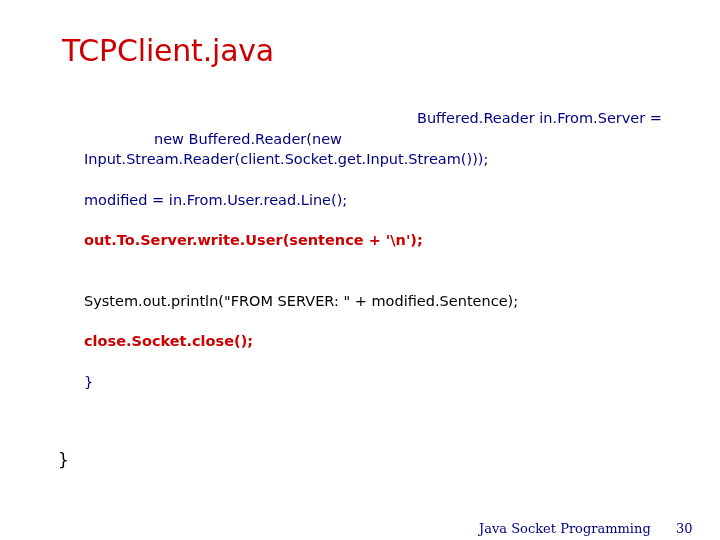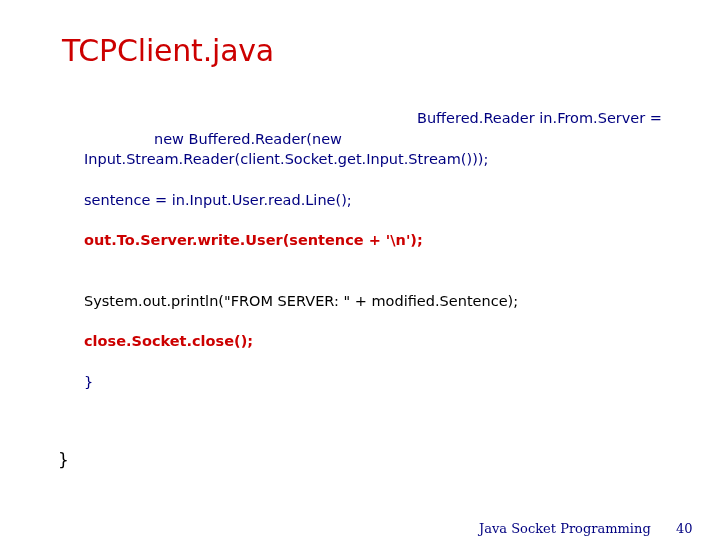--- a/index.html
+++ b/index.html
@@ -94,32 +94,32 @@
 
 <div class="slide">
 
   <div class="slide-title">TCPClient.java</div>
 
   <div class="body-block">
     <div class="line indent-1">Buffered.Reader in.From.Server =</div>
     <div class="line indent-2">new Buffered.Reader(new</div>
     <div class="line indent-3">Input.Stream.Reader(client.Socket.get.Input.Stream()));</div>
     <div class="spacer"></div>
-    <div class="line indent-3">sentence = in.Input.User.read.Line();</div>
+    <div class="line indent-3">modified = in.From.User.read.Line();</div>
     <div class="spacer"></div>
     <div class="line red indent-3">out.To.Server.write.User(sentence + '\n');</div>
     <div class="spacer"></div>
     <div class="spacer"></div>
     <div class="line black indent-3">System.out.println("FROM SERVER: " + modified.Sentence);</div>
     <div class="spacer"></div>
     <div class="line red indent-3">close.Socket.close();</div>
     <div class="spacer"></div>
     <div class="line indent-brace">}</div>
   </div>
 
   <div class="outer-brace">}</div>
 
   <div class="footer">
     <div class="footer-text">Java Socket Programming</div>
-    <div class="footer-page">40</div>
+    <div class="footer-page">30</div>
   </div>
 
 </div>
 
 </body></html>

